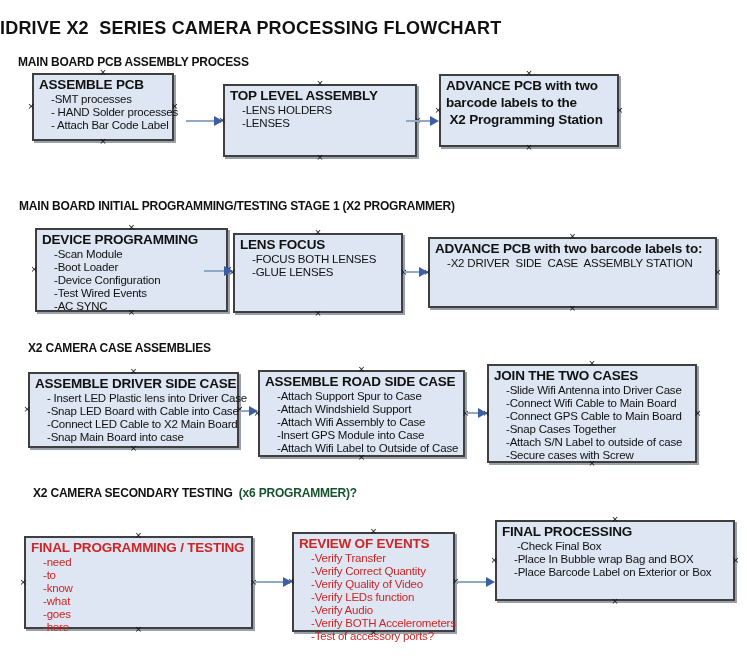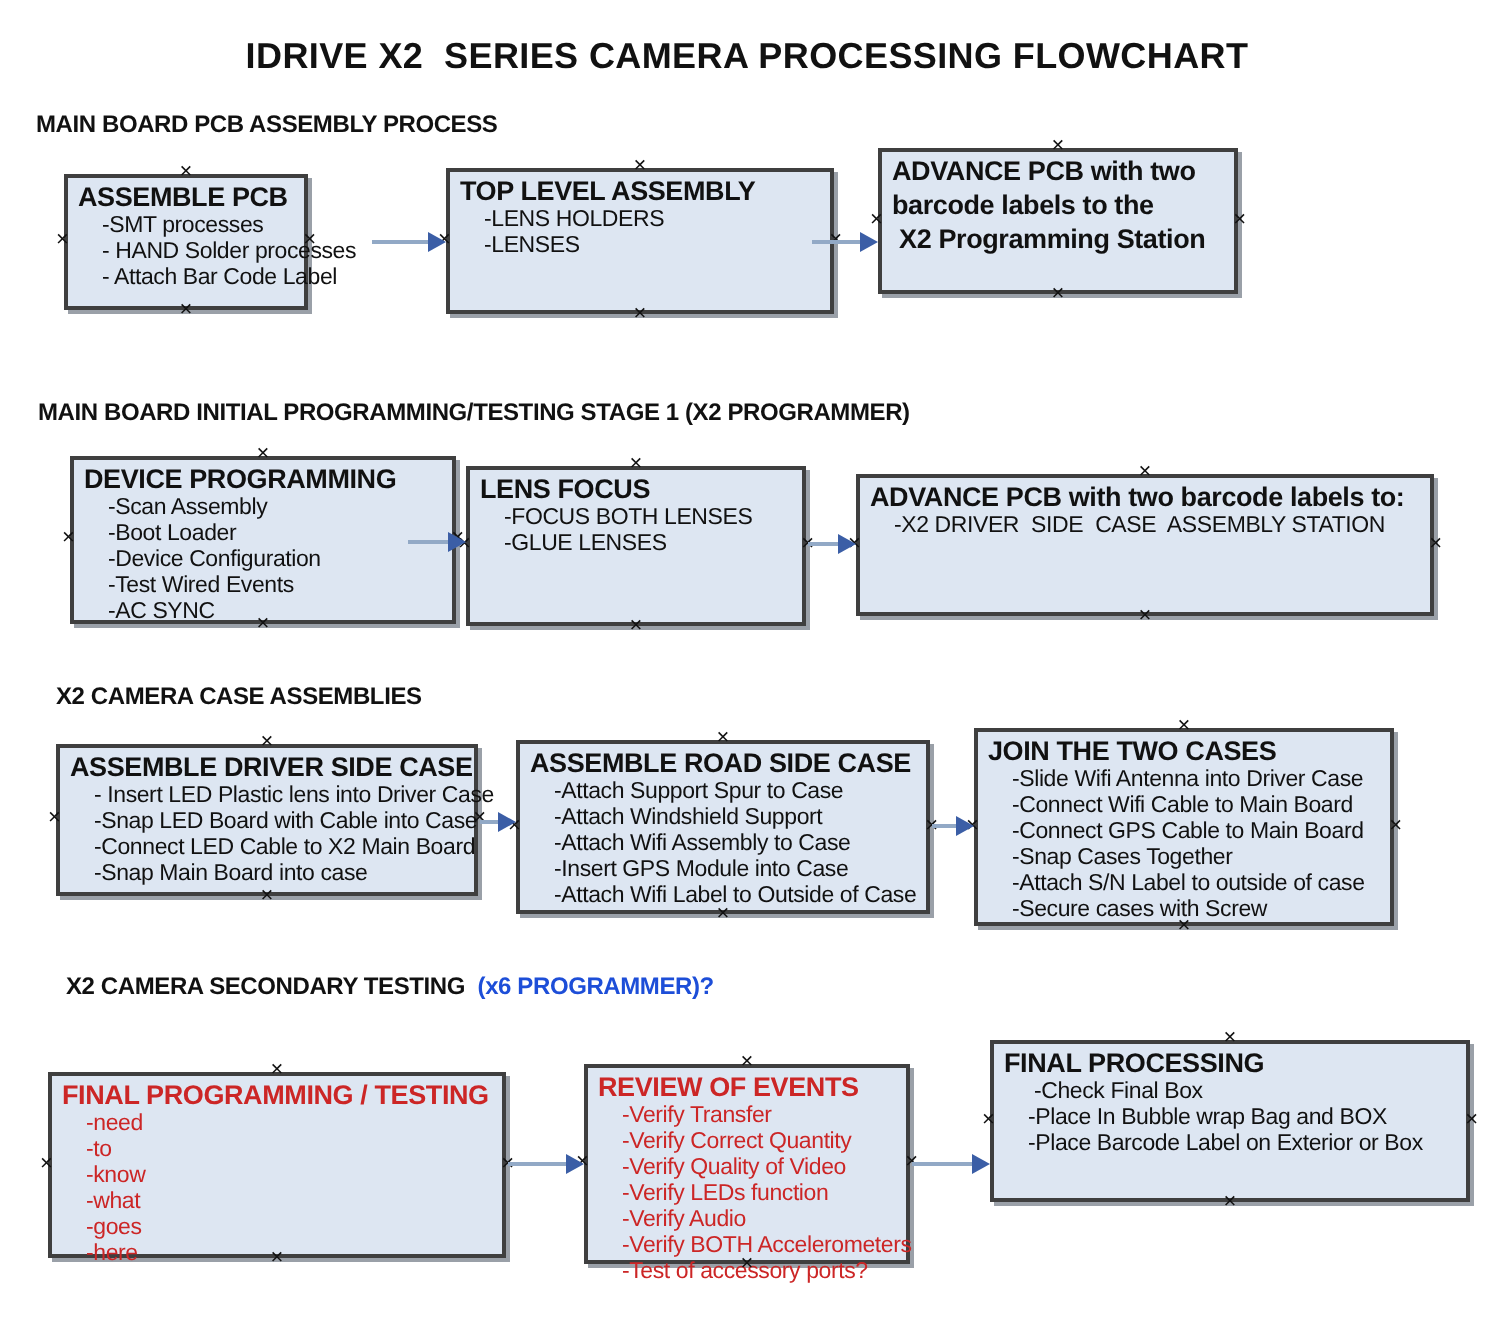--- a/index.html
+++ b/index.html
@@ -1,27 +1,27 @@
 <!DOCTYPE html>
 <html><head>
 <meta charset="utf-8">
 <style>
   html,body { margin:0; padding:0; background:#ffffff; }
   #page {
     position:relative; width:747px; height:662px; background:#ffffff;
     font-family:"Liberation Sans", sans-serif; color:#111; overflow:hidden;
   }
   .page-title {
-    position:absolute; top:18px; left:0; width:747px; text-align:center;
+    position:absolute; top:18px; left:0; width:747px; text-align:left;
     font-size:18px; font-weight:bold; white-space:pre; letter-spacing:0.2px;
   }
   .sec-h {
     position:absolute; font-size:12px; font-weight:bold; white-space:pre; letter-spacing:-0.2px;
   }
-  .redtxt { color:#1d4ed8; }
+  .redtxt { color:#14532d; }
   .box {
     position:absolute; box-sizing:border-box;
     background:#dde6f2; border:2px solid #3f3f3f;
     box-shadow:2px 2px 0 #9aa0a8;
     padding:1px 4px 0 5px;
   }
   .bt {
     font-weight:bold; font-size:13.5px; line-height:17px;
     white-space:pre; letter-spacing:-0.2px;
   }
@@ -49,21 +49,21 @@
 
 <div id="page">
 
   <div class="page-title">IDRIVE X2  SERIES CAMERA PROCESSING FLOWCHART</div>
 
   <div class="sec-h" style="left:18px;top:55px">MAIN BOARD PCB ASSEMBLY PROCESS</div>
   <div class="sec-h" style="left:19px;top:199px">MAIN BOARD INITIAL PROGRAMMING/TESTING STAGE 1 (X2 PROGRAMMER)</div>
   <div class="sec-h" style="left:28px;top:341px">X2 CAMERA CASE ASSEMBLIES</div>
   <div class="sec-h" style="left:33px;top:486px"><span>X2 CAMERA SECONDARY TESTING </span><span class="redtxt"> (x6 PROGRAMMER)?</span></div>
 
-  <div class="box" style="left:32px;top:87px;width:122px;height:68px">
+  <div class="box" style="left:32px;top:73px;width:142px;height:68px">
     <i class="h ht"></i>
       <i class="h hb"></i>
       <i class="h hl"></i>
       <i class="h hr"></i>
     <div class="bt">ASSEMBLE PCB</div>
     <div class="bi">-SMT processes</div>
     <div class="bi">- HAND Solder processes</div>
     <div class="bi">- Attach Bar Code Label</div>
   </div>
 
@@ -86,21 +86,21 @@
 barcode labels to the
  X2 Programming Station</div>
   </div>
 
   <div class="box" style="left:35px;top:228px;width:193px;height:84px">
     <i class="h ht"></i>
       <i class="h hb"></i>
       <i class="h hl"></i>
       <i class="h hr"></i>
     <div class="bt">DEVICE PROGRAMMING</div>
-    <div class="bi">-Scan Assembly</div>
+    <div class="bi">-Scan Module</div>
     <div class="bi">-Boot Loader</div>
     <div class="bi">-Device Configuration</div>
     <div class="bi">-Test Wired Events</div>
     <div class="bi">-AC SYNC</div>
   </div>
 
   <div class="box" style="left:233px;top:233px;width:170px;height:80px">
     <i class="h ht"></i>
       <i class="h hb"></i>
       <i class="h hl"></i>

